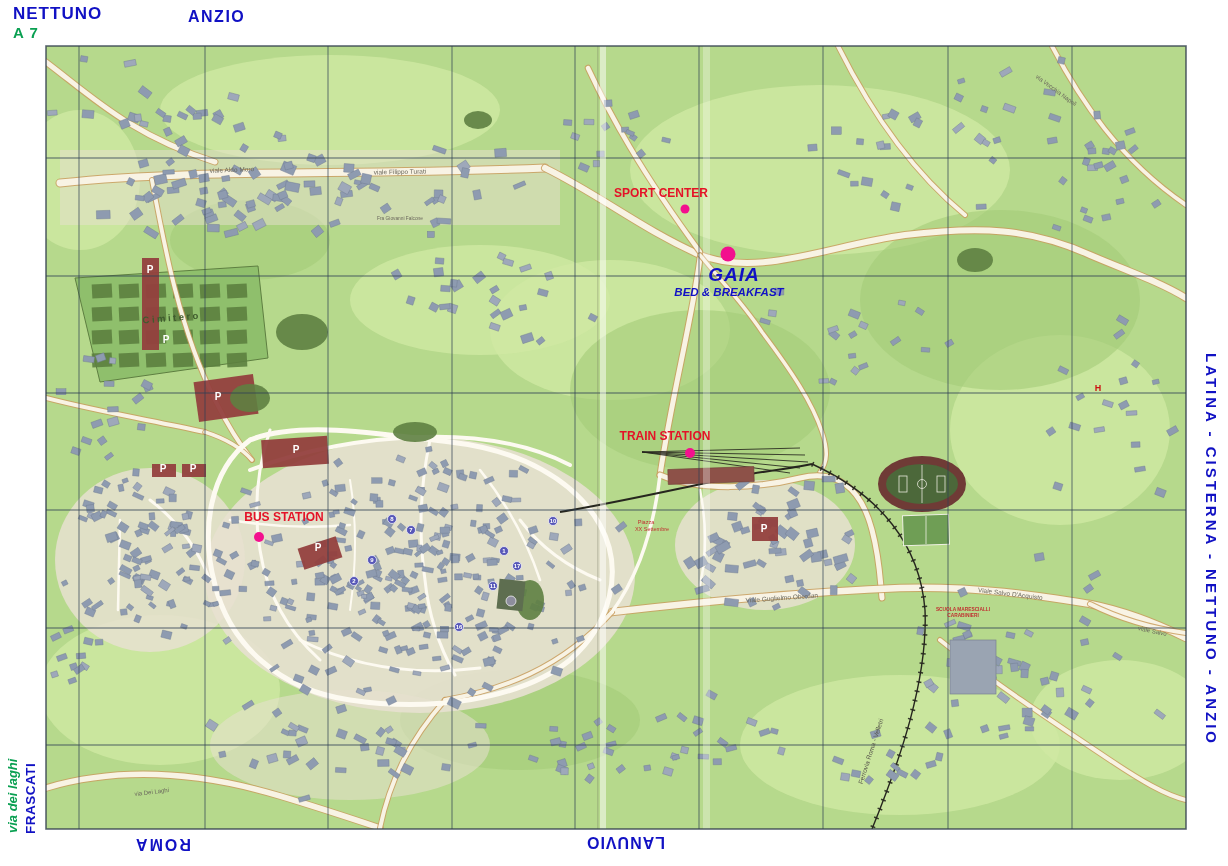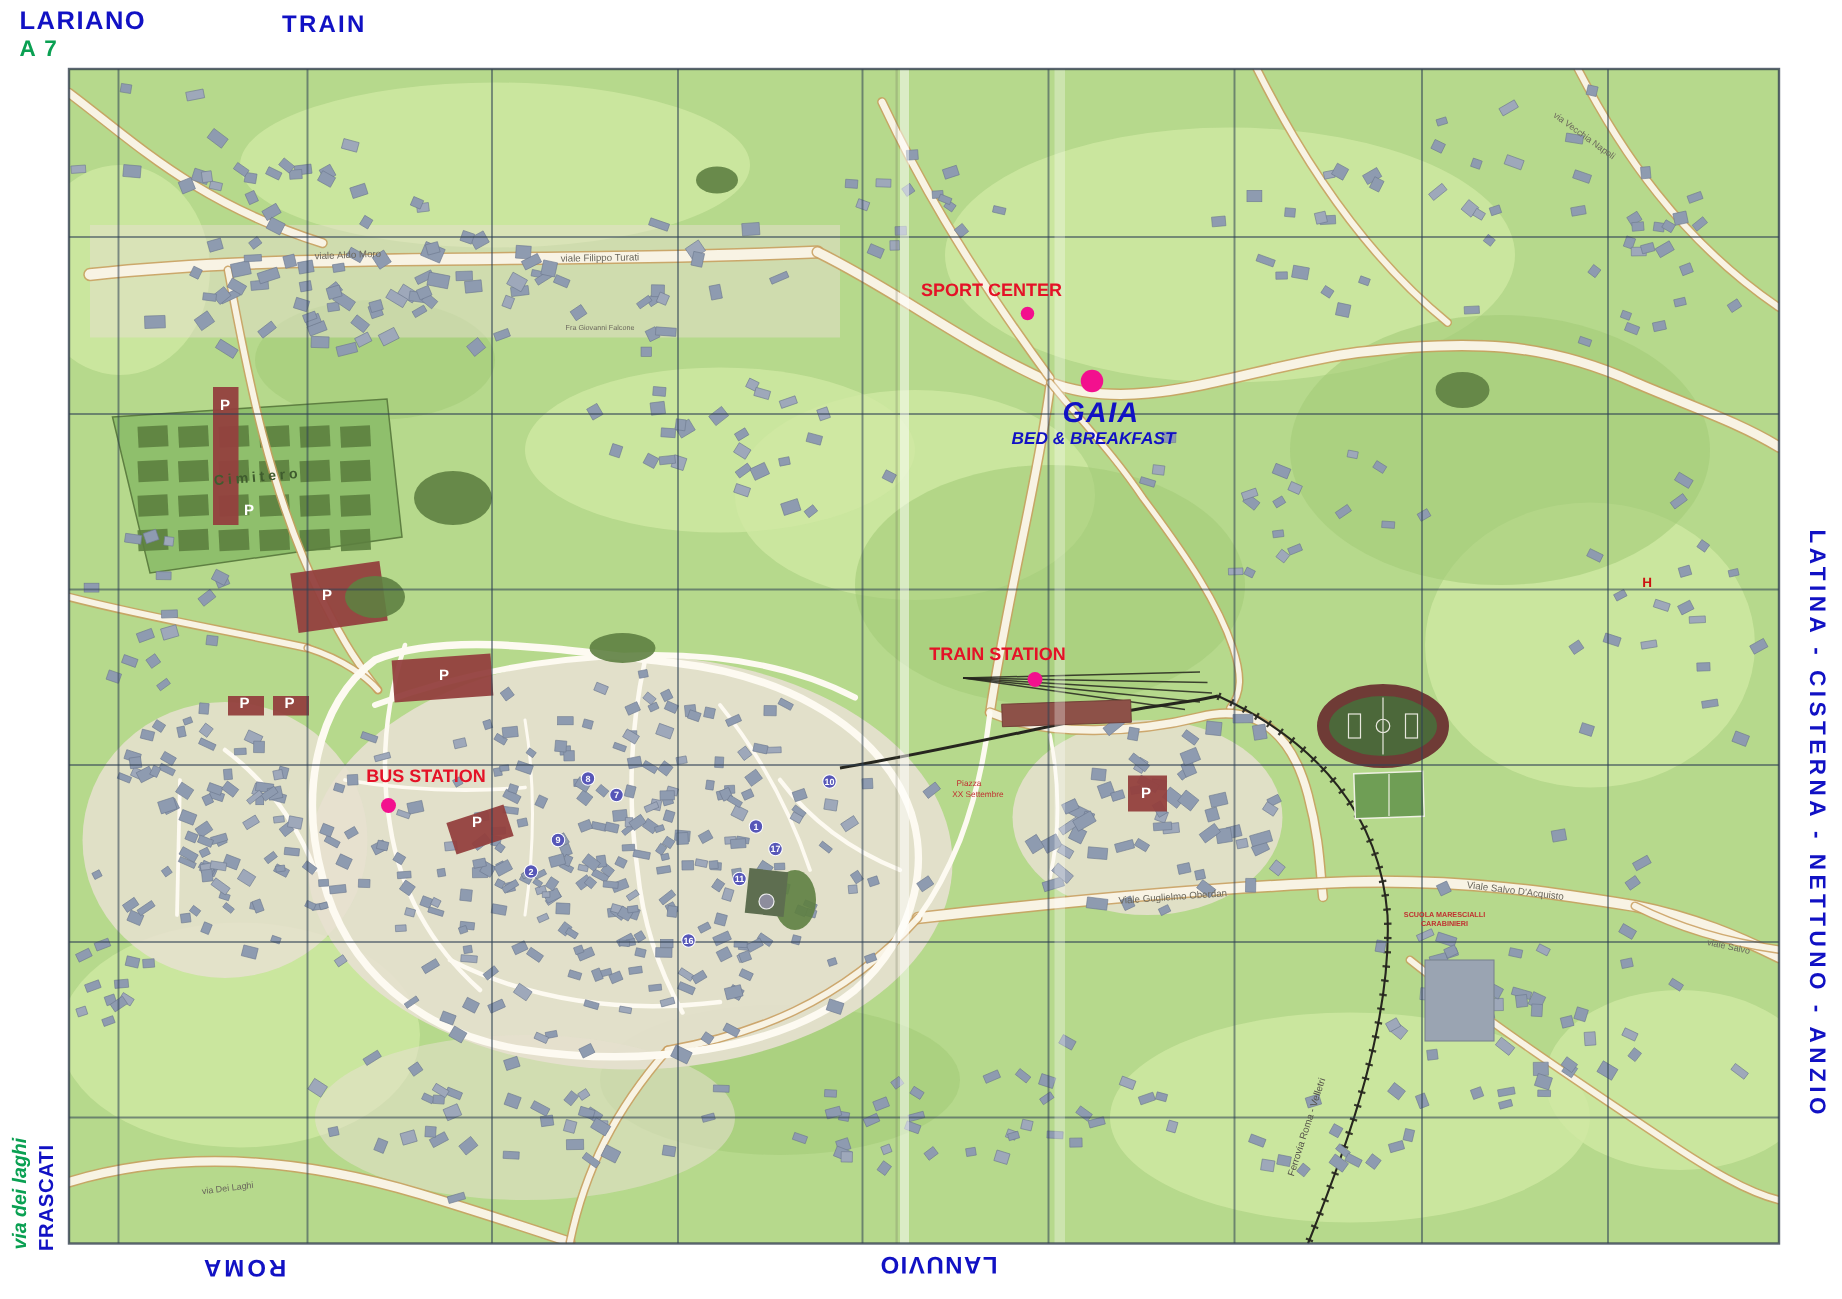--- a/index.html
+++ b/index.html
@@ -17,23 +17,23 @@
   #lbl-frascati{left:23px;top:834px;transform:rotate(-90deg);transform-origin:0 0;
                 font-size:13.5px;color:#1111c4;letter-spacing:.5px}
   #lbl-roma{left:134px;top:835px;transform:rotate(180deg);font-size:16px;color:#1111c4;letter-spacing:2px}
   #lbl-lanuvio{left:586px;top:833px;transform:rotate(180deg);font-size:16px;color:#1111c4;letter-spacing:1px}
   svg text{font-family:"Liberation Sans",sans-serif}
   #map-svg{position:absolute;left:0;top:0}
 </style>
 </head>
 <body>
 
-<span class="edge" id="lbl-lariano">LARIANO</span>
+<span class="edge" id="lbl-lariano">NETTUNO</span>
 <span class="edge" id="lbl-a1">A 7</span>
-<span class="edge" id="lbl-cori">TRAIN</span>
+<span class="edge" id="lbl-cori">ANZIO</span>
 <span class="edge" id="lbl-right">LATINA - CISTERNA - NETTUNO - ANZIO</span>
 <span class="edge" id="lbl-vialaghi">via dei laghi</span>
 <span class="edge" id="lbl-frascati">FRASCATI</span>
 <span class="edge" id="lbl-roma">ROMA</span>
 <span class="edge" id="lbl-lanuvio">LANUVIO</span>
 
 <svg id="map-svg" width="1228" height="866" viewBox="0 0 1228 866">
   <defs>
     <clipPath id="mapclip">
         <rect x="46" y="46" width="1140" height="783"></rect>

